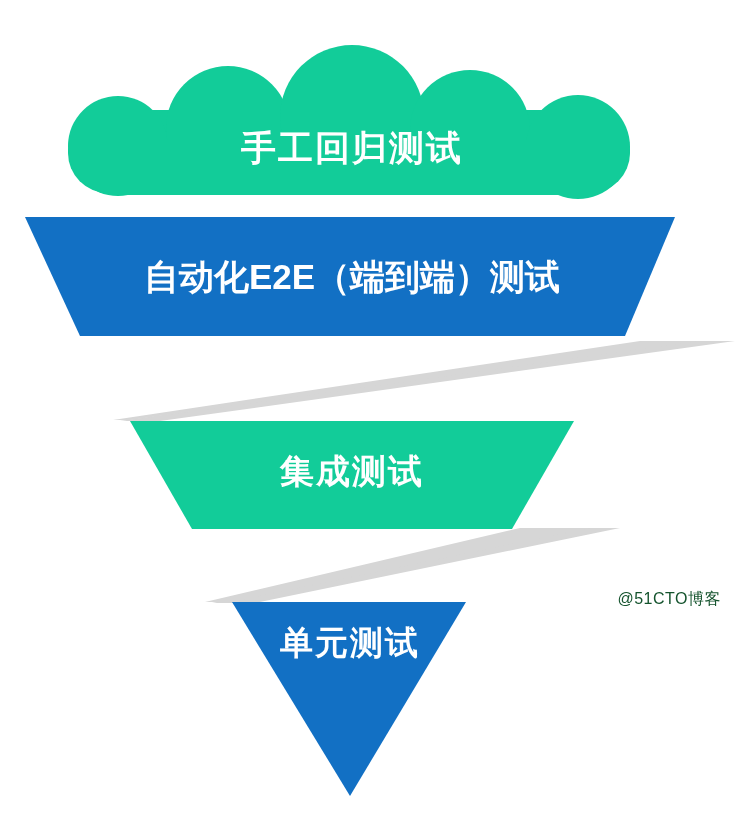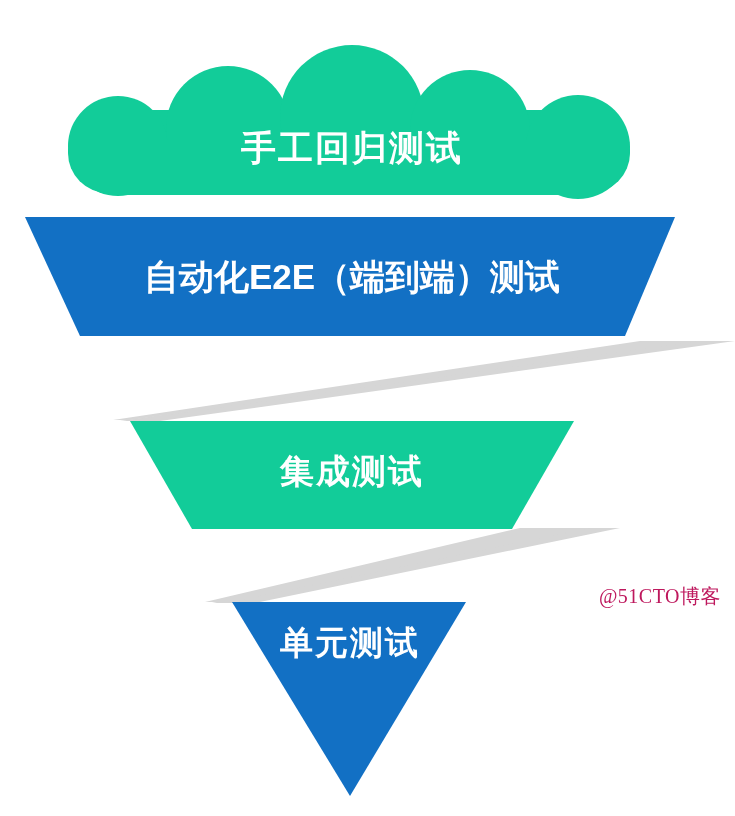--- a/index.html
+++ b/index.html
@@ -37,23 +37,23 @@
     paint-order: stroke;
   }
   .label-cloud   { font-size: 35px; letter-spacing: 2px; }
   .label-e2e     { font-size: 35px; letter-spacing: 0px; }
   .label-integ   { font-size: 34px; letter-spacing: 2px; }
   .label-unit    { font-size: 33px; letter-spacing: 2px; }
   .watermark-text {
     position: absolute;
     right: 14px;
     bottom: 10px;
-    font-family: Liberation Serif, serif;
-    font-size: 20px;
-    color: #be185d;
+    font-family: Liberation Sans, sans-serif;
+    font-size: 16px;
+    color: #14532d;
     letter-spacing: 0.5px;
     user-select: none;
     white-space: nowrap;
   }
 </style>
 </head>
 <body>
 
 <div id="diagram-root">
 

